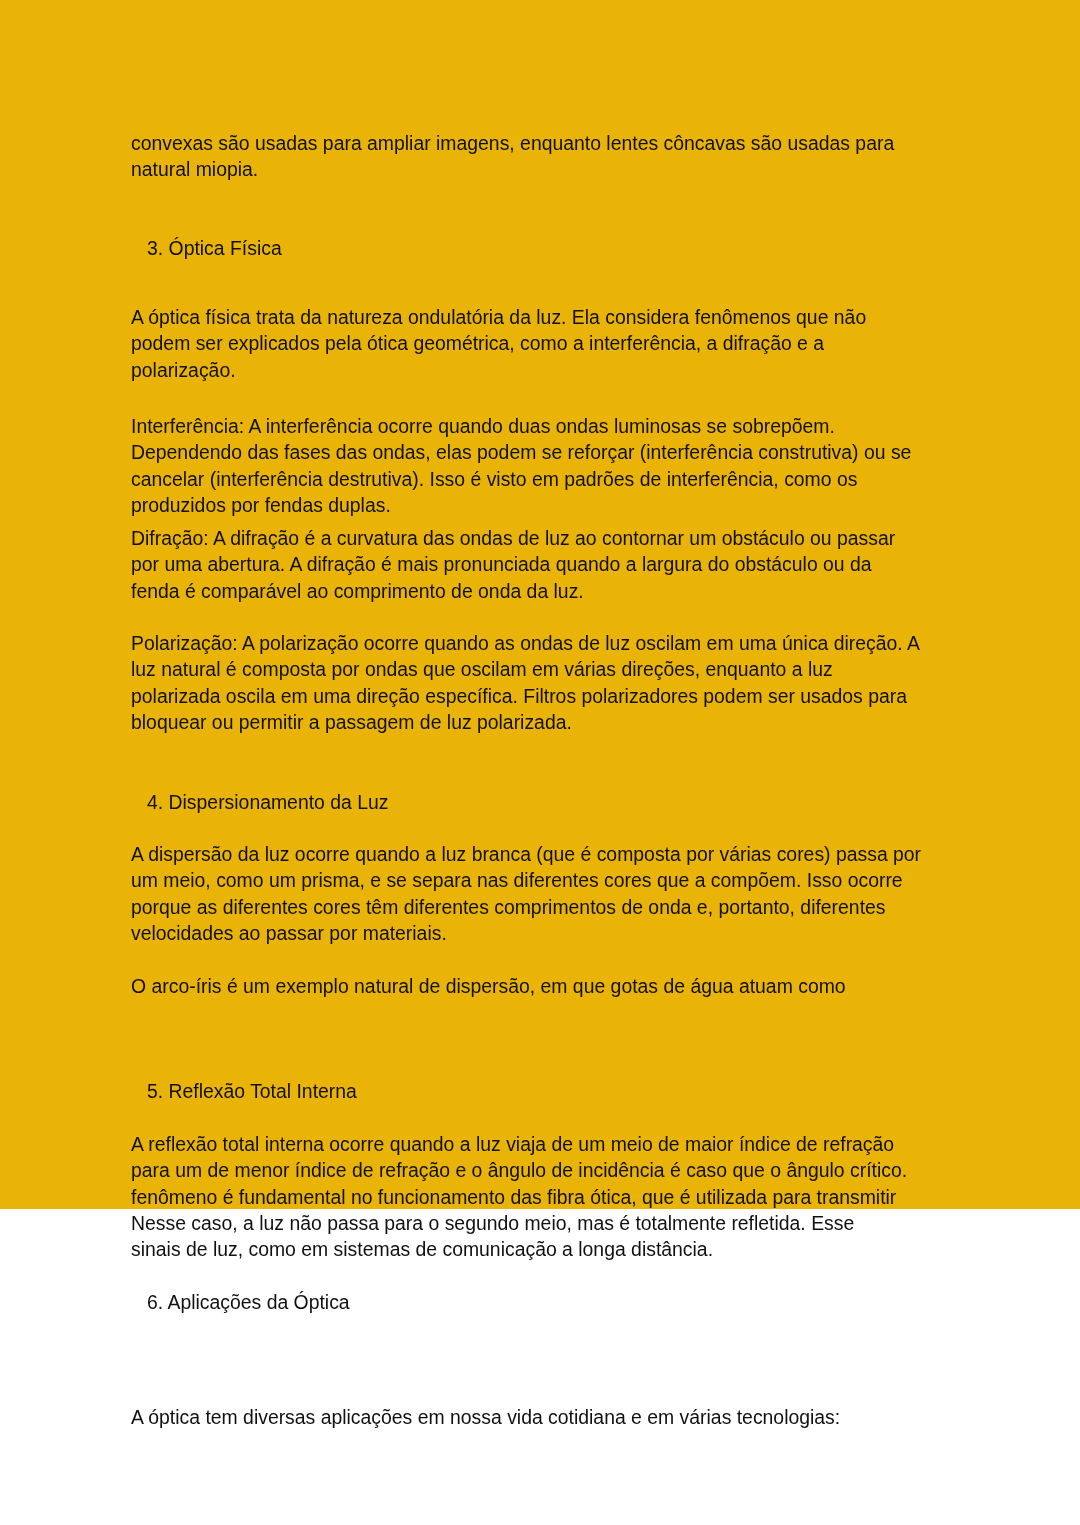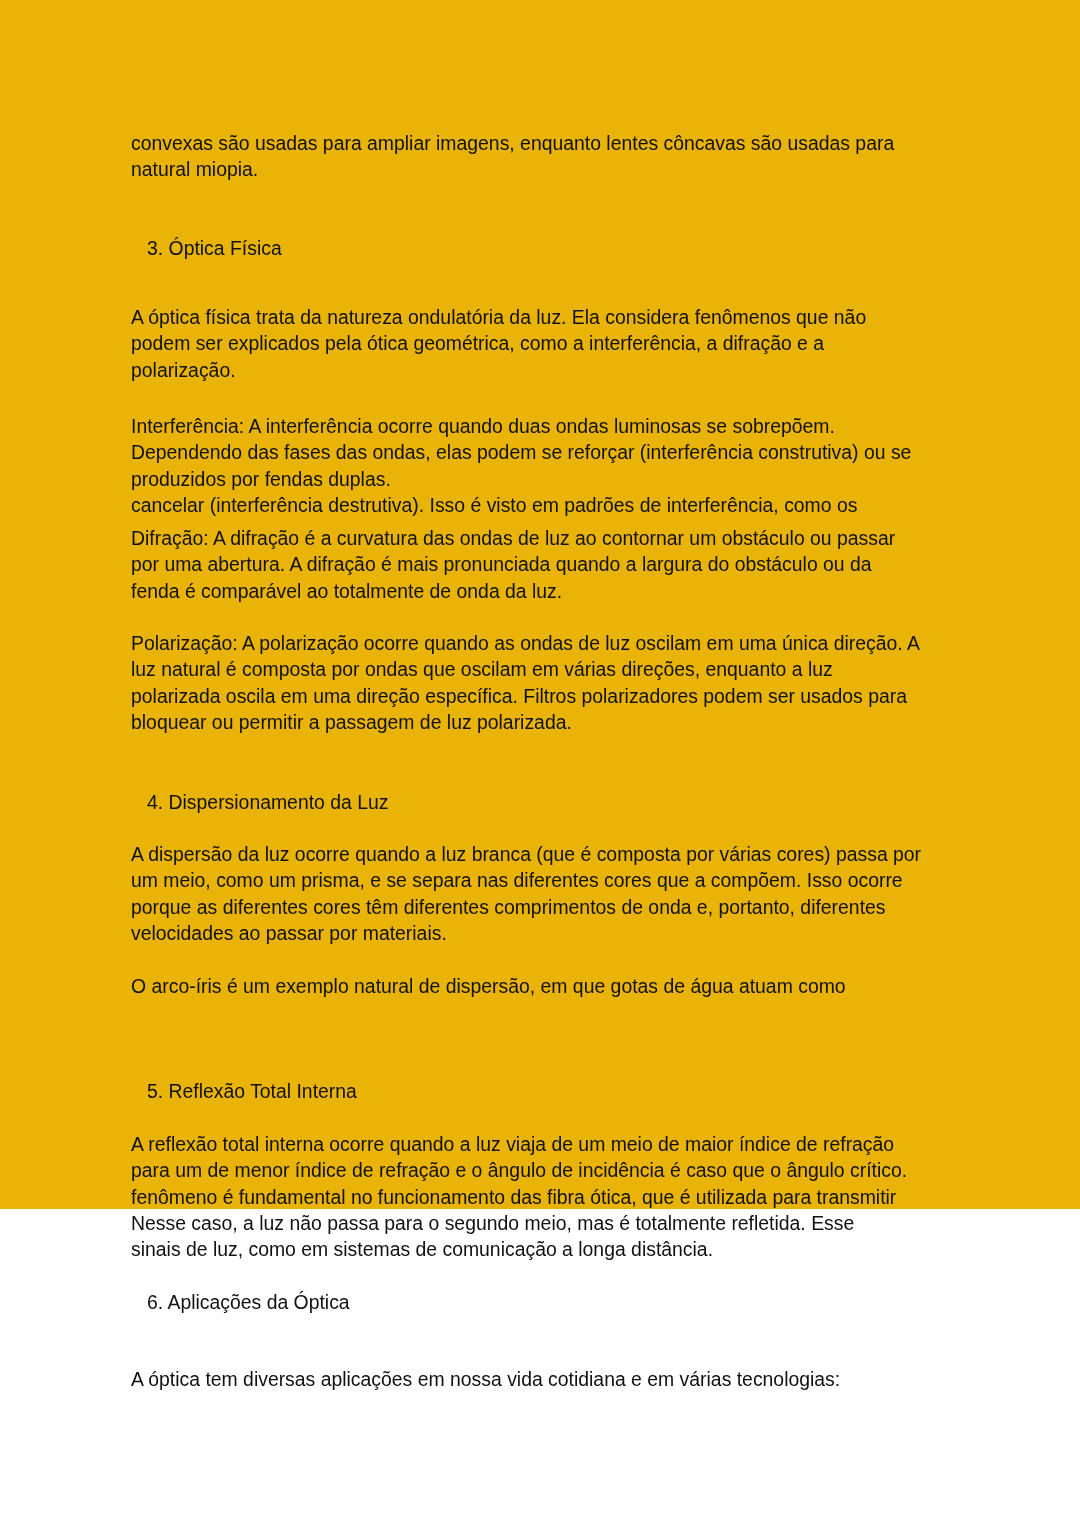--- a/index.html
+++ b/index.html
@@ -55,28 +55,28 @@
 
   <p class="block" style="top:304px;">
     <span class="line">A óptica física trata da natureza ondulatória da luz. Ela considera fenômenos que não</span>
     <span class="line">podem ser explicados pela ótica geométrica, como a interferência, a difração e a</span>
     <span class="line">polarização.</span>
   </p>
 
   <p class="block" style="top:393px;margin-top:20px;">
     <span class="line">Interferência: A interferência ocorre quando duas ondas luminosas se sobrepõem.</span>
     <span class="line">Dependendo das fases das ondas, elas podem se reforçar (interferência construtiva) ou se</span>
+    <span class="line">cancelar (interferência destrutiva). Isso é visto em padrões de interferência, como os</span>
     <span class="line">produzidos por fendas duplas.</span>
-    <span class="line">cancelar (interferência destrutiva). Isso é visto em padrões de interferência, como os</span>
   </p>
 
   <p class="block" style="top:525px;">
     <span class="line">Difração: A difração é a curvatura das ondas de luz ao contornar um obstáculo ou passar</span>
     <span class="line">por uma abertura. A difração é mais pronunciada quando a largura do obstáculo ou da</span>
-    <span class="line">fenda é comparável ao totalmente de onda da luz.</span>
+    <span class="line">fenda é comparável ao comprimento de onda da luz.</span>
   </p>
 
   <p class="block" style="top:630px;">
     <span class="line">Polarização: A polarização ocorre quando as ondas de luz oscilam em uma única direção. A</span>
     <span class="line">luz natural é composta por ondas que oscilam em várias direções, enquanto a luz</span>
     <span class="line">polarizada oscila em uma direção específica. Filtros polarizadores podem ser usados para</span>
     <span class="line">bloquear ou permitir a passagem de luz polarizada.</span>
   </p>
 
   <h2 class="block heading" style="top:789px;">4. Dispersionamento da Luz</h2>
@@ -97,17 +97,17 @@
   <p class="block" style="top:1131px;">
     <span class="line">A reflexão total interna ocorre quando a luz viaja de um meio de maior índice de refração</span>
     <span class="line">para um de menor índice de refração e o ângulo de incidência é caso que o ângulo crítico.</span>
     <span class="line">fenômeno é fundamental no funcionamento das fibra ótica, que é utilizada para transmitir</span>
     <span class="line">Nesse caso, a luz não passa para o segundo meio, mas é totalmente refletida. Esse</span>
     <span class="line">sinais de luz, como em sistemas de comunicação a longa distância.</span>
   </p>
 
   <h2 class="block heading" style="top:1289px;">6. Aplicações da Óptica</h2>
 
-  <p class="block" style="top:1366px;">
+  <p class="block" style="top:1404px;">
     <span class="line">A óptica tem diversas aplicações em nossa vida cotidiana e em várias tecnologias:</span>
   </p>
 
 </div>
 
 </body></html>

